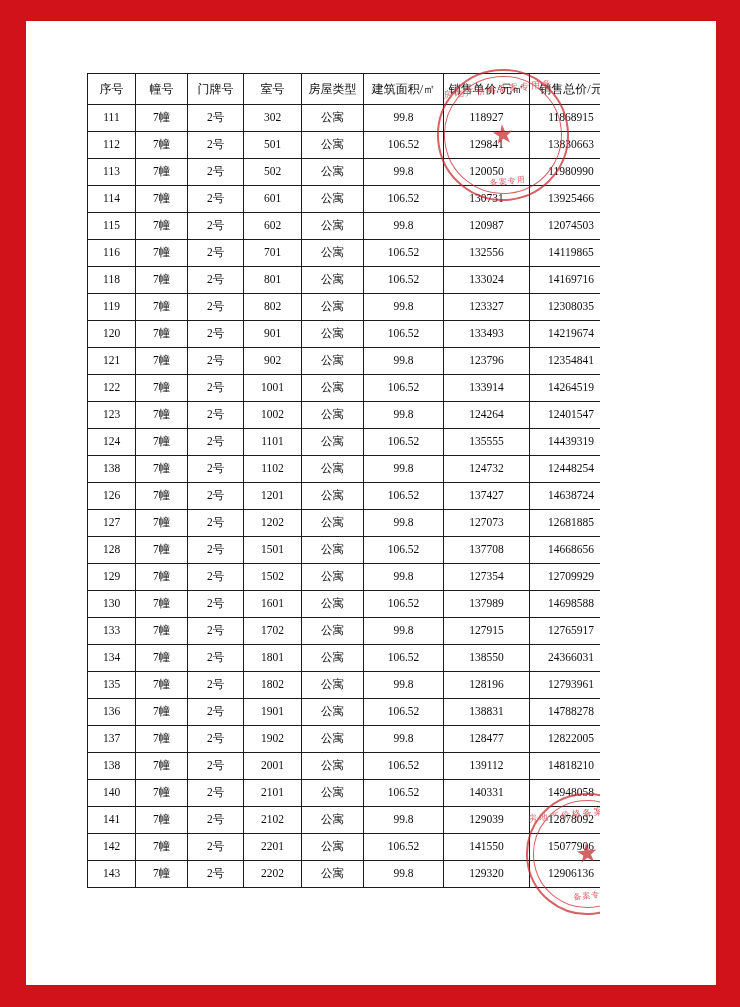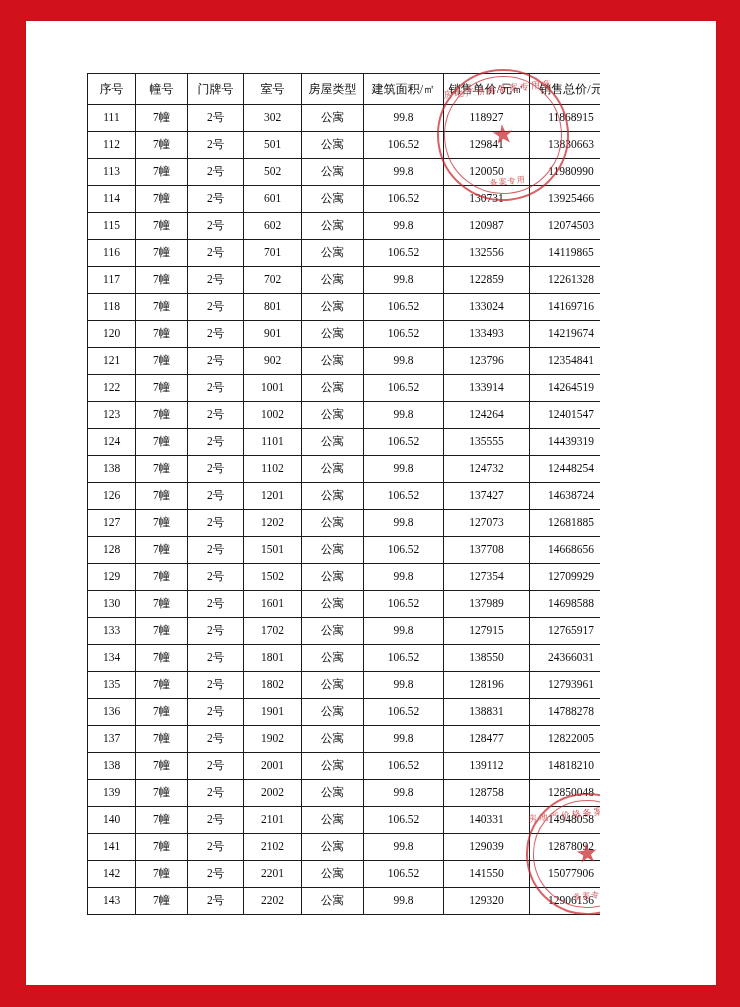--- a/index.html
+++ b/index.html
@@ -228,42 +228,42 @@
             <td>7幢</td>
             <td>2号</td>
             <td>701</td>
             <td>公寓</td>
             <td>106.52</td>
             <td>132556</td>
             <td>14119865</td>
             <td></td>
           </tr>
           <tr>
-            <td>117</td>
-            <td>7幢</td>
-            <td>2号</td>
-            <td>702</td>
-            <td>公寓</td>
-            <td>99.8</td>
-            <td>122859</td>
-            <td>12261328</td>
-            <td></td>
-          </tr>
-          <tr>
             <td>118</td>
             <td>7幢</td>
             <td>2号</td>
             <td>801</td>
             <td>公寓</td>
             <td>106.52</td>
             <td>133024</td>
             <td>14169716</td>
             <td></td>
           </tr>
           <tr>
+            <td>119</td>
+            <td>7幢</td>
+            <td>2号</td>
+            <td>802</td>
+            <td>公寓</td>
+            <td>99.8</td>
+            <td>123327</td>
+            <td>12308035</td>
+            <td></td>
+          </tr>
+          <tr>
             <td>120</td>
             <td>7幢</td>
             <td>2号</td>
             <td>901</td>
             <td>公寓</td>
             <td>106.52</td>
             <td>133493</td>
             <td>14219674</td>
             <td></td>
           </tr>
@@ -434,31 +434,20 @@
           </tr>
           <tr>
             <td>138</td>
             <td>7幢</td>
             <td>2号</td>
             <td>2001</td>
             <td>公寓</td>
             <td>106.52</td>
             <td>139112</td>
             <td>14818210</td>
-            <td></td>
-          </tr>
-          <tr>
-            <td>139</td>
-            <td>7幢</td>
-            <td>2号</td>
-            <td>2002</td>
-            <td>公寓</td>
-            <td>99.8</td>
-            <td>128758</td>
-            <td>12850048</td>
             <td></td>
           </tr>
           <tr>
             <td>140</td>
             <td>7幢</td>
             <td>2号</td>
             <td>2101</td>
             <td>公寓</td>
             <td>106.52</td>
             <td>140331</td>

